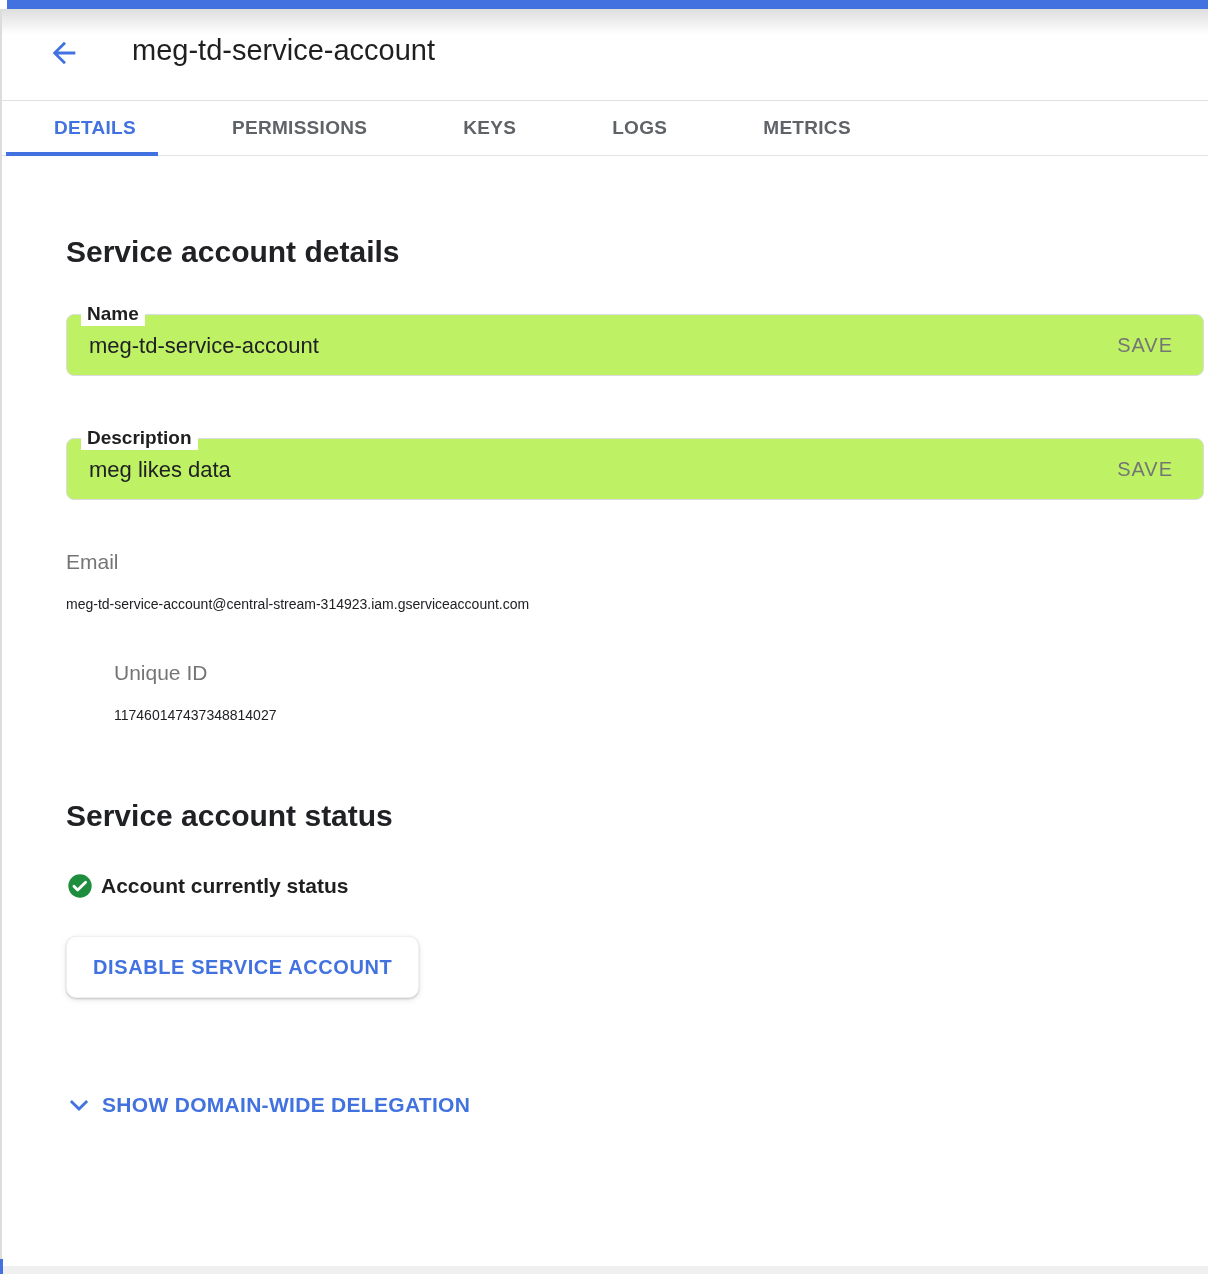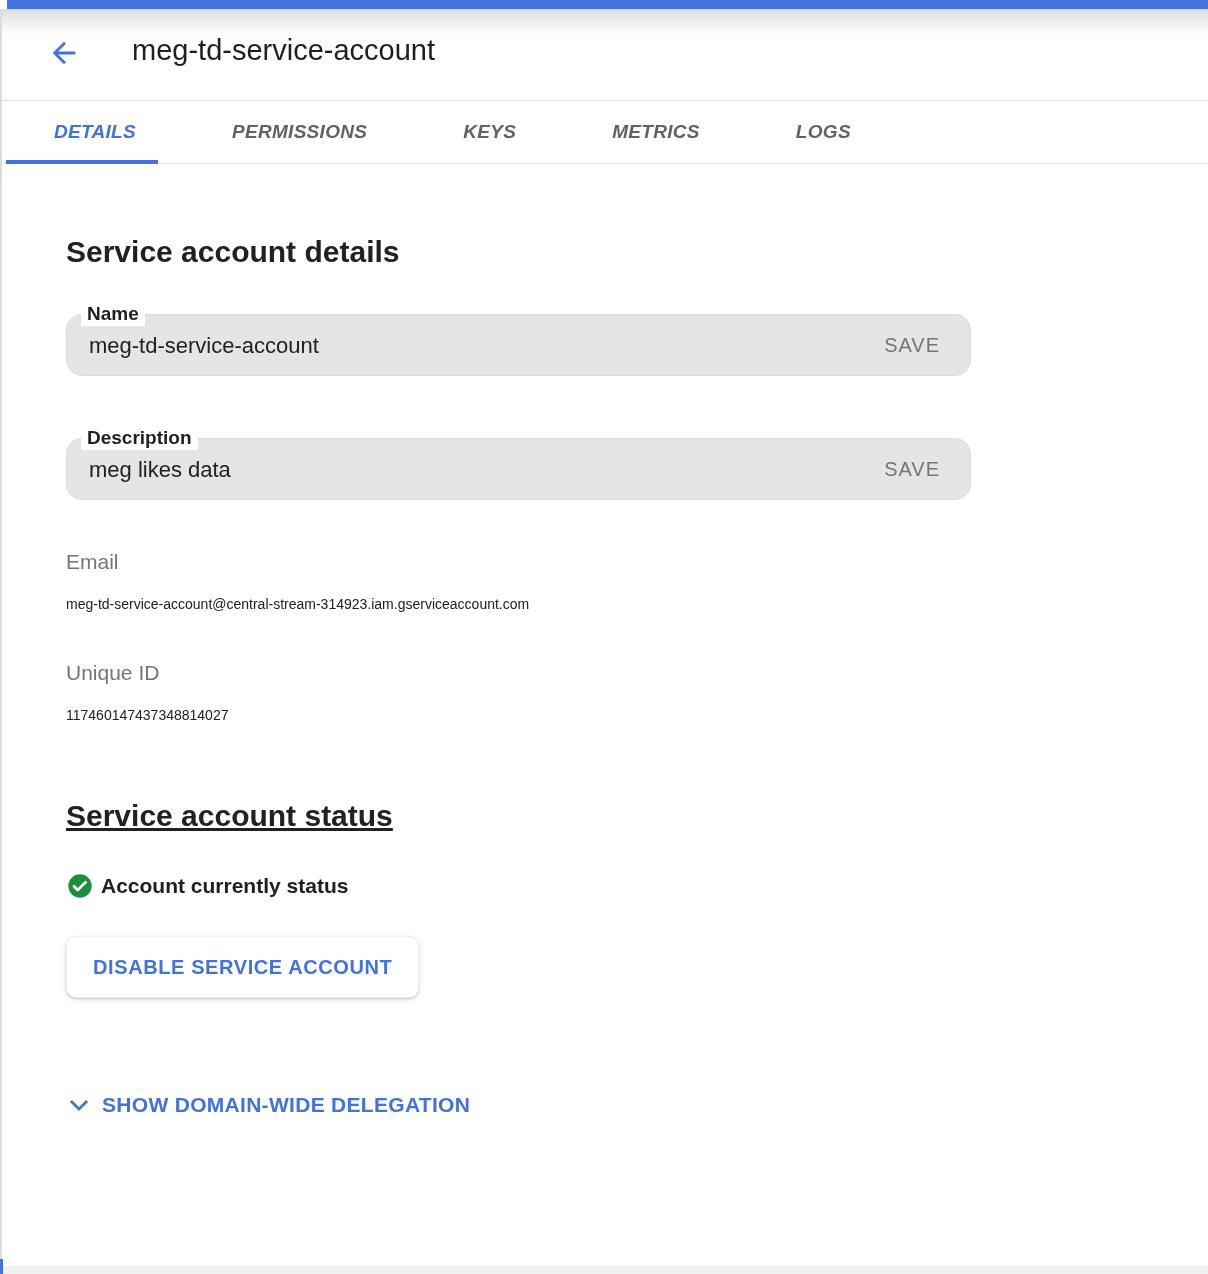--- a/index.html
+++ b/index.html
@@ -12,44 +12,44 @@
   
   .left-edge{position:absolute;left:0;top:9px;bottom:0;width:2px;background:#dcdcdc;}
   
   .header{position:absolute;top:9px;left:2px;right:0;height:91px;background:#fff;}
   .header-shadow{position:absolute;top:0;left:0;right:0;height:26px;
     background:linear-gradient(to bottom, rgba(0,0,0,0.13), rgba(0,0,0,0));pointer-events:none;}
   .back-btn{position:absolute;left:44px;top:26px;width:36px;height:36px;border:none;background:transparent;
     cursor:pointer;padding:0;display:flex;align-items:center;justify-content:center;}
   .page-title{position:absolute;left:130px;top:25px;font-size:29px;font-weight:400;color:#1f1f1f;white-space:nowrap;}
   
-  .tabbar{position:absolute;top:100px;left:2px;right:0;height:64px;
+  .tabbar{position:absolute;top:100px;left:2px;right:0;height:56px;
     border-top:1px solid #e0e0e0;border-bottom:1px solid #e4e4e4;background:#fff;
-    display:flex;align-items:stretch;padding-left:4px;box-sizing:border-box;font-style:italic;}
+    display:flex;align-items:stretch;padding-left:4px;box-sizing:border-box;}
   .tab{position:relative;display:flex;align-items:center;padding:0 48px;
     font-size:19px;font-weight:700;letter-spacing:0.3px;color:#5f6368;cursor:pointer;white-space:nowrap;}
   .tab.active{color:#4172e0;}
   .tab.active::after{content:"";position:absolute;left:0;right:26px;bottom:-1px;height:4px;background:#4172e0;}
   
   .main{position:absolute;top:178px;left:2px;right:0;bottom:8px;padding-left:64px;box-sizing:border-box;}
   h1.section{font-size:30px;font-weight:700;color:#202124;margin:56px 0 0 0;line-height:36px;}
-  h2.section{font-size:30px;font-weight:700;color:#202124;margin:70px 0 0 0;line-height:36px;text-decoration:underline;}
+  h2.section{font-size:30px;font-weight:700;color:#202124;margin:70px 0 0 0;line-height:36px;}
   
-  .field{position:relative;width:905px;height:62px;border:1px solid #dadce0;border-radius:16px;background:#e5e5e5;box-sizing:border-box;}
+  .field{position:relative;width:1138px;height:62px;border:1px solid #dadce0;border-radius:8px;background:#bef264;box-sizing:border-box;}
   .field.first{margin-top:44px;}
   .field.second{margin-top:62px;}
   .field-label{position:absolute;top:-13px;left:14px;background:#fff;padding:0 6px;
     font-size:19px;font-weight:700;color:#1f1f1f;line-height:24px;}
   .field-input{position:absolute;left:20px;top:1px;height:58px;width:780px;border:none;outline:none;
     font-family:"Liberation Sans", sans-serif;font-size:22px;color:#202124;background:transparent;}
   .save-btn{position:absolute;right:16px;top:0;height:100%;border:none;background:transparent;cursor:pointer;
     font-family:"Liberation Sans", sans-serif;font-size:20px;font-weight:500;letter-spacing:1px;color:#757575;padding:0 14px;}
   
   .ro-block{margin-top:50px;}
-  .ro-block.tight{margin-top:44px;}
+  .ro-block.tight{margin-top:44px;margin-left:48px;}
   .ro-label{font-size:21px;color:#757575;line-height:24px;}
   .ro-value{font-size:14px;color:#202124;line-height:26px;margin-top:17px;}
   .status-desc{font-size:21px;color:#5f6368;margin:24px 0 0 0;line-height:26px;}
   .status-row{display:flex;align-items:center;margin-top:38px;}
   .status-row .icon{width:28px;height:28px;flex:0 0 auto;display:block;}
   .status-row .label{font-size:21px;font-weight:700;color:#1f1f1f;margin-left:7px;}
   .disable-btn{display:inline-flex;align-items:center;margin-top:36px;height:62px;padding:0 26px;
     background:#fff;border:1px solid #f0f0f0;border-radius:10px;cursor:pointer;
     box-shadow:0 1px 2px rgba(0,0,0,0.18), 0 2px 6px rgba(0,0,0,0.10);
     font-family:"Liberation Sans", sans-serif;font-size:20px;font-weight:700;letter-spacing:0.6px;color:#4172e0;}
@@ -75,22 +75,22 @@
     </span>
   </button>
   <div class="page-title">meg-td-service-account</div>
   <div class="header-shadow"></div>
 </div>
 
 <div class="tabbar">
   <div class="tab active">DETAILS</div>
   <div class="tab">PERMISSIONS</div>
   <div class="tab">KEYS</div>
+  <div class="tab">LOGS</div>
   <div class="tab">METRICS</div>
-  <div class="tab">LOGS</div>
 </div>
 
 <div class="main">
 
   <h1 class="section">Service account details</h1>
 
   <div class="field first">
     <span class="field-label">Name</span>
     <input class="field-input" type="text" value="meg-td-service-account" style="">
     <button class="save-btn">SAVE</button>

